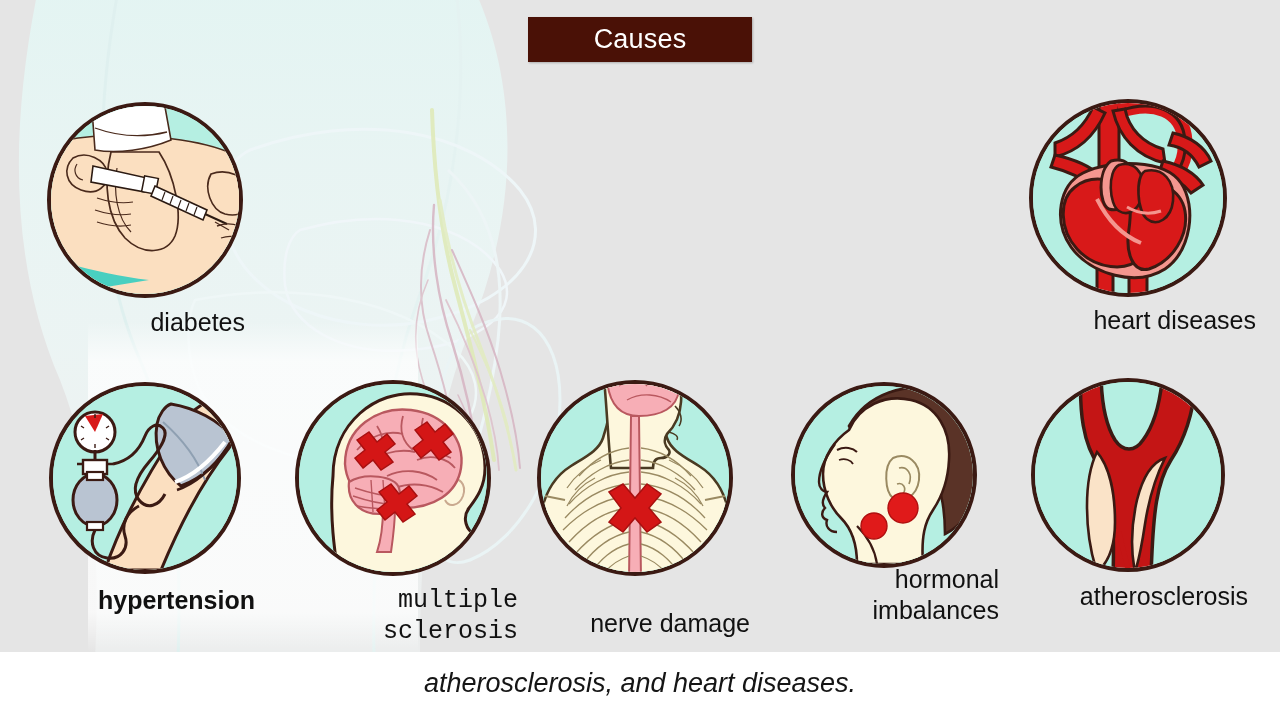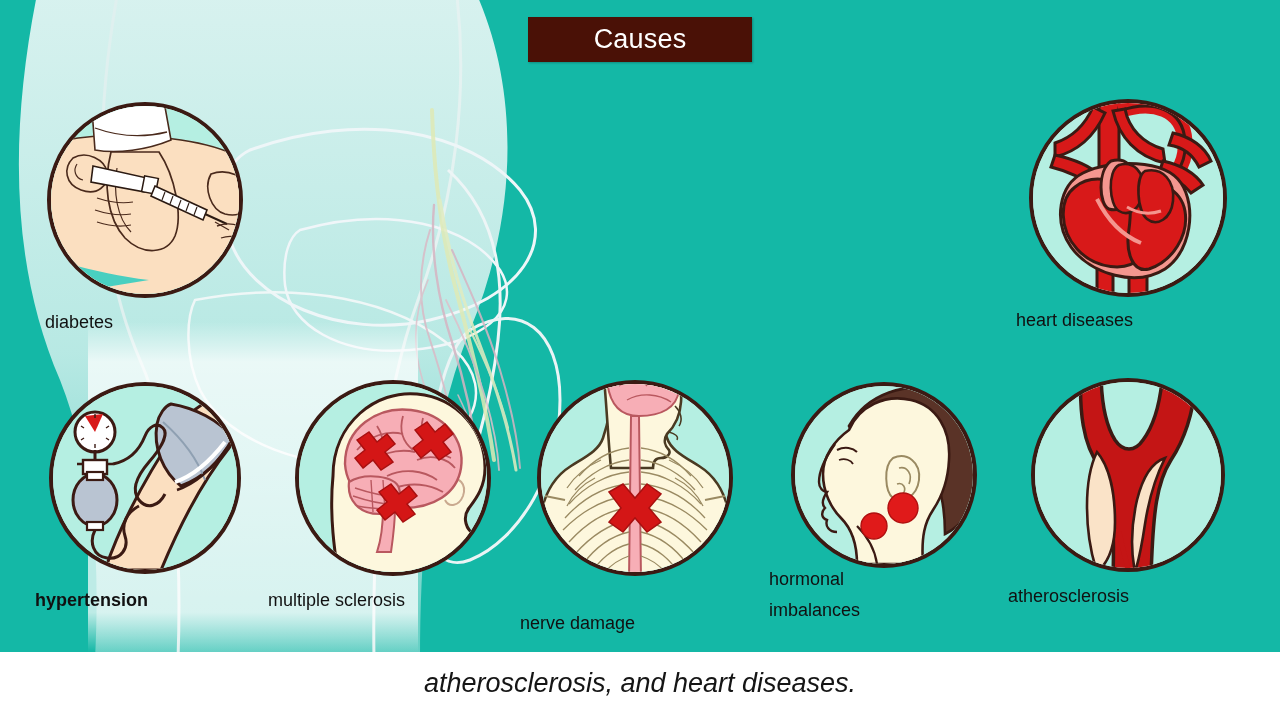--- a/index.html
+++ b/index.html
@@ -2,21 +2,21 @@
 <html><head>
 <meta charset="utf-8">
 <style>
   html,body{margin:0;padding:0;}
   body{
     width:1280px;height:720px;overflow:hidden;
     background:#ffffff;
     font-family:"Liberation Sans", sans-serif;
     position:relative;
   }
-  #slide{position:absolute;inset:0;width:1280px;height:720px;overflow:hidden;background:#14b8a6;}
+  #slide{position:absolute;inset:0;width:1280px;height:720px;overflow:hidden;background:#e5e5e5;}
 
   
   .bg-layer{position:absolute;inset:0;pointer-events:none;}
 
   
   .title-banner{
     position:absolute;left:528px;top:17px;width:224px;height:45px;
     background:#4a1106;
     display:flex;align-items:center;justify-content:center;
     box-shadow:1px 1px 2px rgba(0,0,0,.25);
@@ -29,22 +29,22 @@
   
   .item{position:absolute;}
   .circle{
     position:absolute;border-radius:50%;
     border:4px solid #3b1a13;
     background:#b5efe2;
     overflow:hidden;
     box-sizing:border-box;
   }
   .label{
-    position:absolute;text-align:left;color:#111111;
-    font-size:18px;line-height:31px;
+    position:absolute;text-align:right;color:#111111;
+    font-size:25px;line-height:31px;
     font-family:"Liberation Sans", sans-serif;
     white-space:pre-line;
   }
 
   
   .caption{
     position:absolute;left:0;top:668px;width:1280px;text-align:center;
     font-size:27px;color:#151515;
     font-family:"Liberation Sans", sans-serif;
     font-style:italic;
@@ -288,21 +288,21 @@
 
         <path d="M84 124 C 84 142, 82 156, 78 168 L 92 168 C 94 154, 96 138, 96 124 Z" fill="#f7aeb6" stroke="#b9585f" stroke-width="2"></path>
 
         <g fill="#d41616" stroke="#a81010" stroke-width="1.5">
           <path d="M58 56 L 70 48 L 78 58 L 88 50 L 96 60 L 86 68 L 94 78 L 82 86 L 74 76 L 64 84 L 56 74 L 66 66 Z"></path>
           <path d="M116 46 L 128 38 L 136 48 L 146 40 L 154 50 L 144 58 L 152 68 L 140 76 L 132 66 L 122 74 L 114 64 L 124 56 Z"></path>
           <path d="M80 108 L 92 100 L 100 110 L 110 102 L 118 112 L 108 120 L 116 130 L 104 138 L 96 128 L 86 136 L 78 126 L 88 118 Z"></path>
         </g>
       </svg>
     </div>
-    <div class="label" style="left:268px;top:585px;width:250px;">multiple sclerosis</div>
+    <div class="label" style="left:268px;top:585px;width:250px;font-family:Liberation Mono, monospace;">multiple sclerosis</div>
   </div>
 
   <div class="item">
     <div class="circle" style="left:537px;top:380px;width:196px;height:196px;">
       <svg width="188" height="188" viewBox="0 0 188 188">
         <rect x="0" y="0" width="188" height="188" fill="#b5efe2"></rect>
 
         <path d="M72 4 C 70 26, 66 42, 62 54 C 58 66, 46 72, 30 82
                  C 14 92, 4 108, 0 130 L 0 196 L 188 196 L 188 130
                  C 184 108, 174 92, 158 82 C 142 72, 130 66, 126 54

